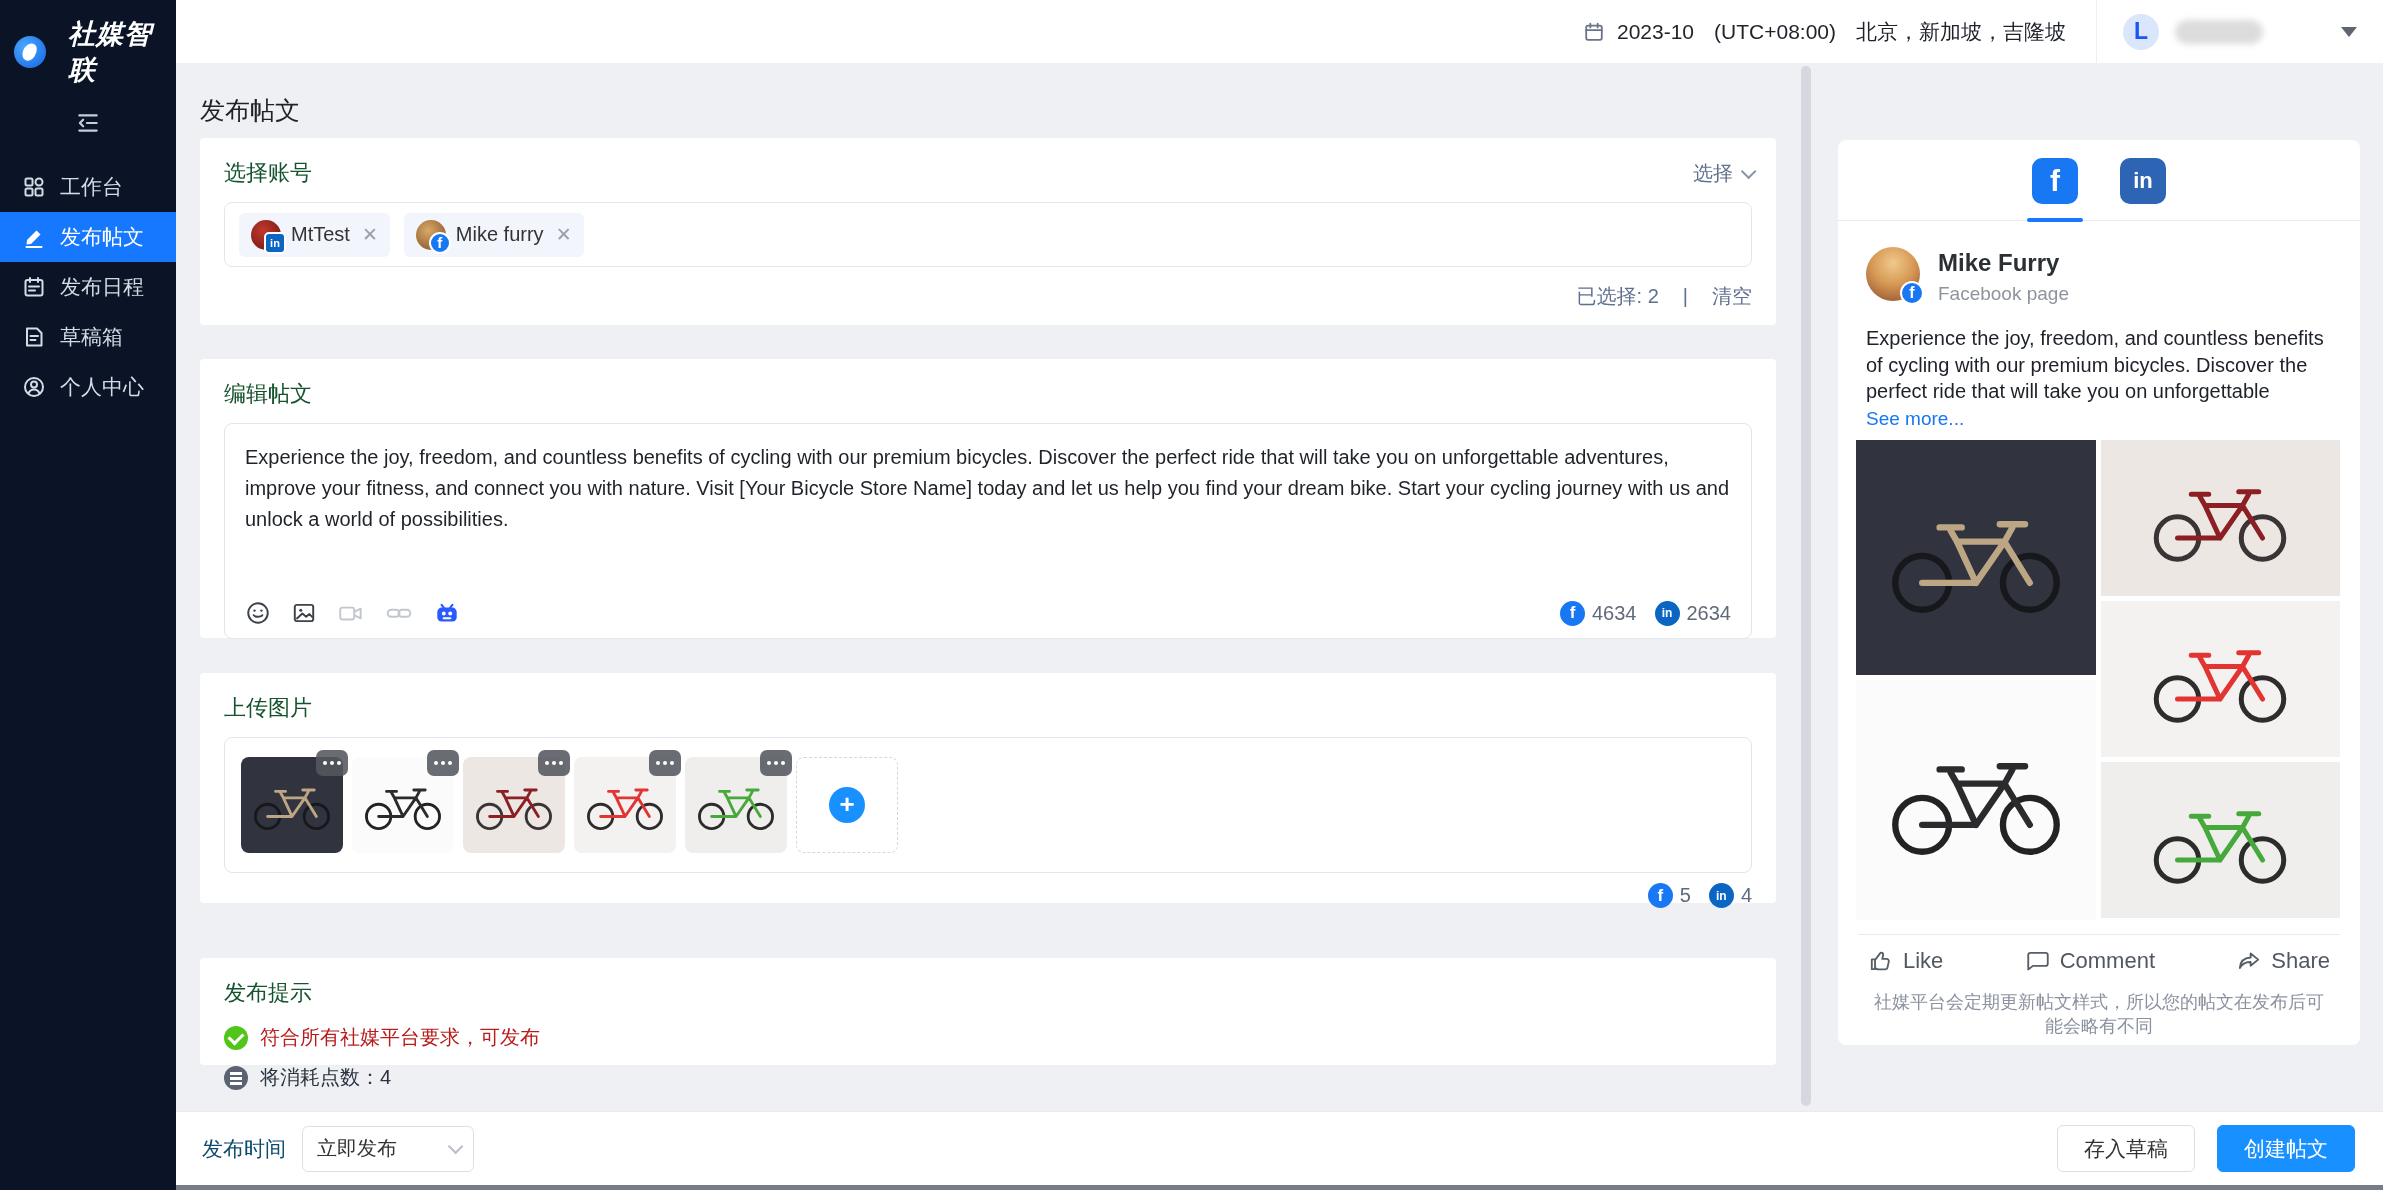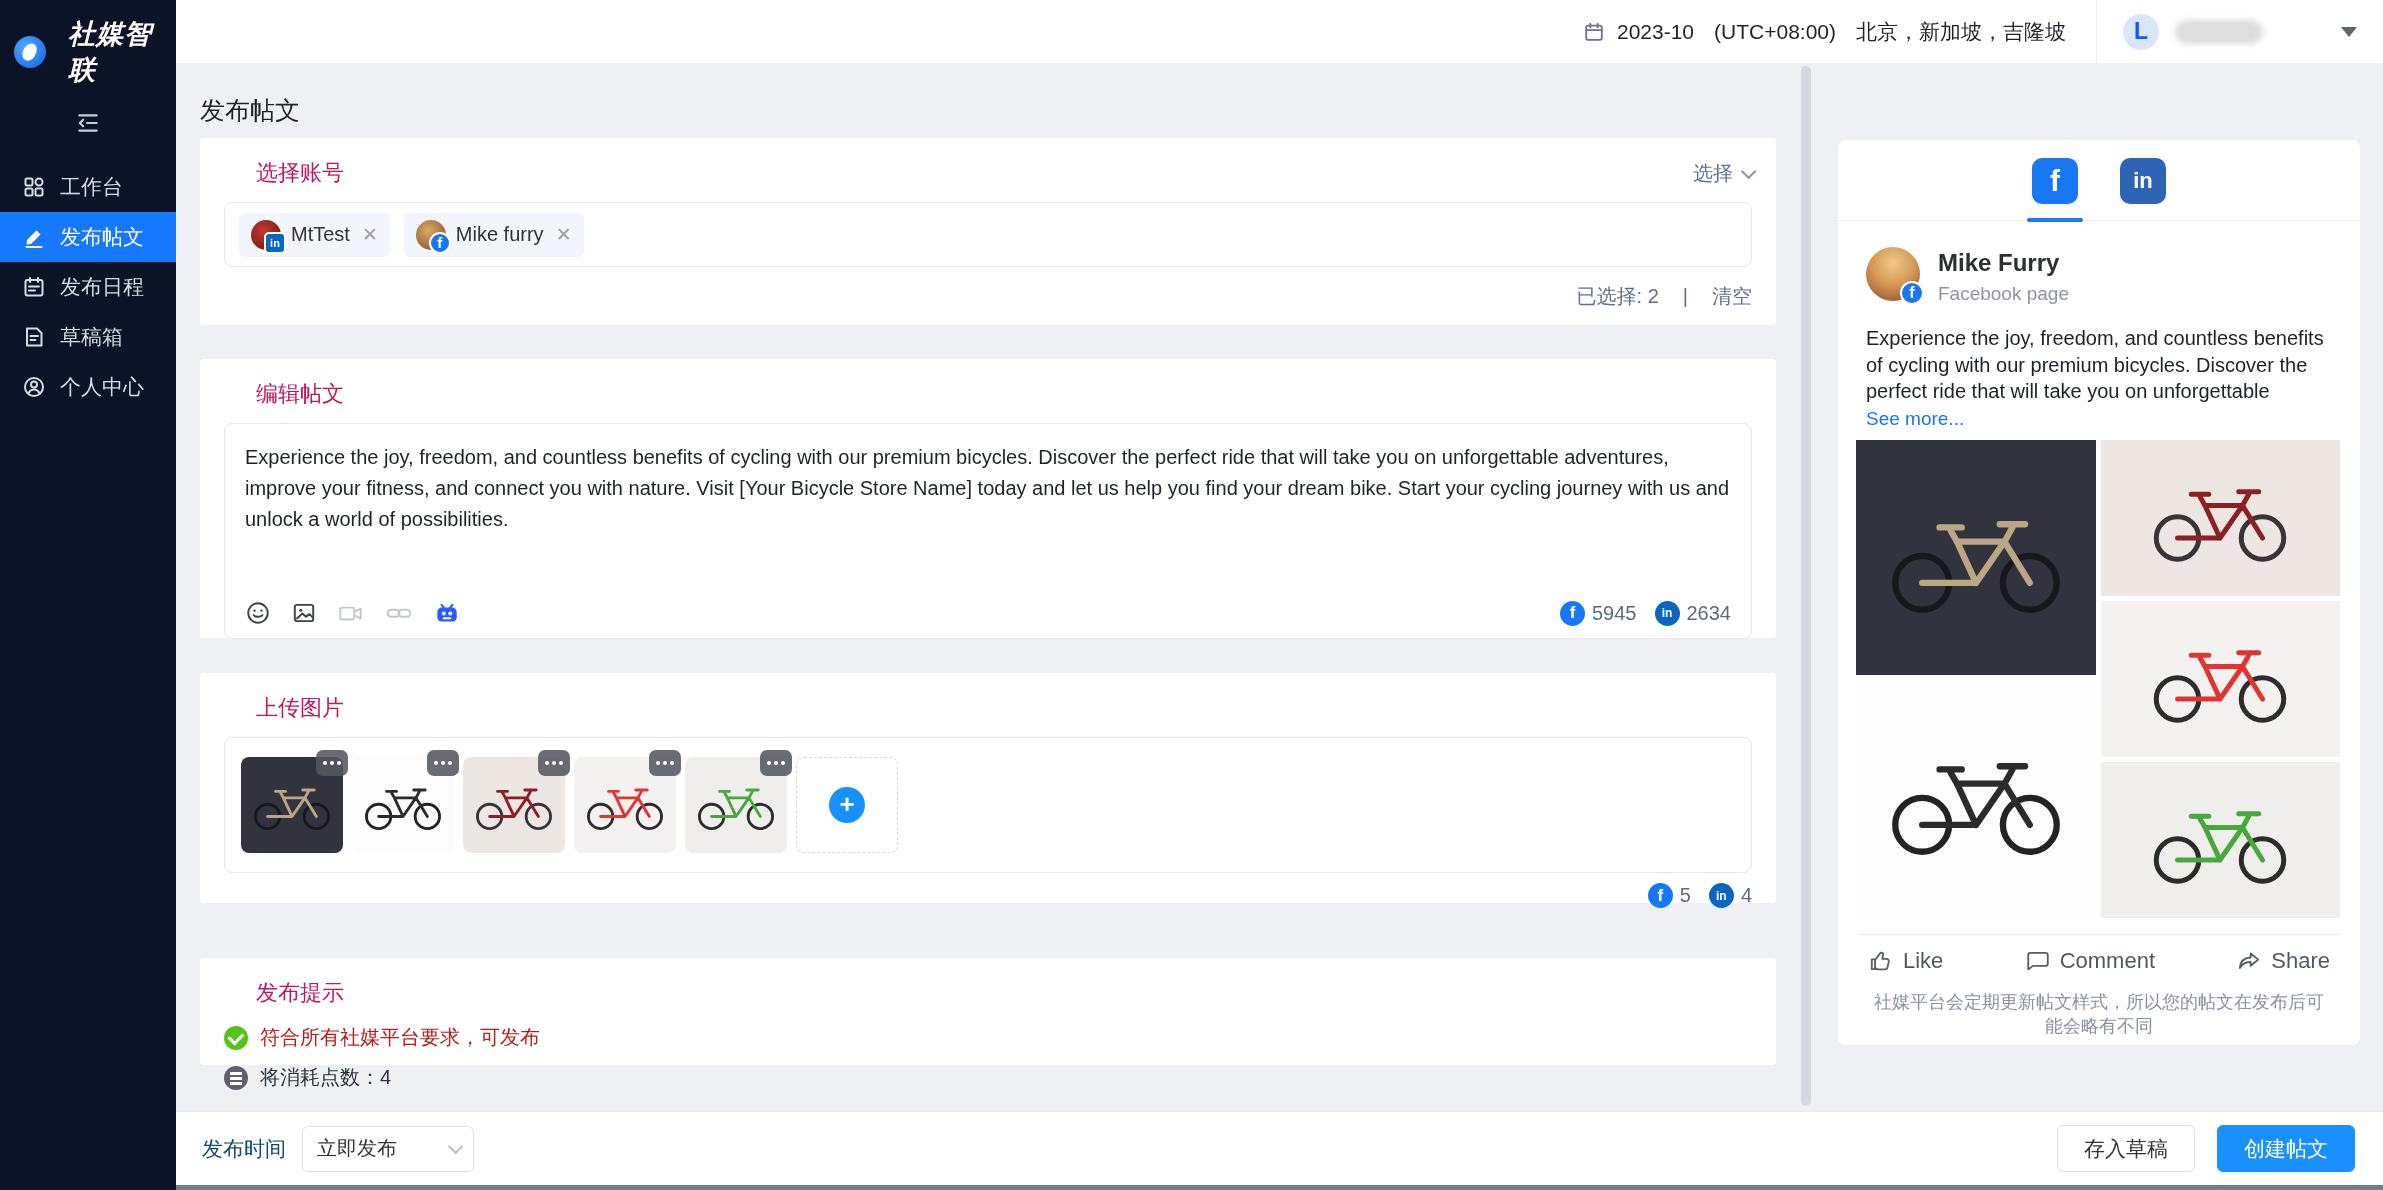--- a/index.html
+++ b/index.html
@@ -24,21 +24,21 @@
   .topbar-right { margin-left:auto; display:flex; align-items:center; height:100%; }
   .date-group { display:flex; align-items:center; gap:12px; color:#1f2329; font-size:21px; }
   .topbar-divider { width:1px; height:63px; background:#efefef; margin:0 26px 0 30px; }
   .avatar-circle { width:36px; height:36px; border-radius:50%; background:#d9e6fb; color:#1a56f0; font-weight:bold; font-size:23px; display:flex; align-items:center; justify-content:center; }
   .user-name-blur { width:88px; height:24px; border-radius:12px; background:#dcdcdc; filter:blur(3px); margin-left:16px; }
   .caret-down { width:0; height:0; border-left:8px solid transparent; border-right:8px solid transparent; border-top:10px solid #5f6570; margin-left:78px; margin-right:26px; }
 
   
   .page-title { position:absolute; left:200px; top:94px; font-size:25px; color:#1f2329; font-weight:500; }
   .card { position:absolute; left:200px; width:1576px; background:#fff; border-radius:4px; padding:20px 24px; }
-  .card-header { font-size:22px; color:#be185d; font-weight:500;margin-left:32px; }
+  .card-header { font-size:22px; color:#14532d; font-weight:500; }
   .card-header-row { display:flex; align-items:center; justify-content:space-between; }
   .muted-blue { color:#60708f; font-size:20px; }
   .select-link { display:flex; align-items:center; gap:8px; cursor:pointer; }
   .chev { display:inline-block; width:11px; height:11px; border-right:2px solid #8a95ab; border-bottom:2px solid #8a95ab; transform:rotate(45deg) translateY(-3px); }
 
   .border-box { border:1px solid #e5e6eb; border-radius:8px; margin-top:14px; }
 
   
   .tags-box { padding:10px 14px; height:65px; display:flex; align-items:center; gap:14px; }
   .acct-tag { background:#f2f5fb; border-radius:6px; padding:7px 12px; display:flex; align-items:center; gap:10px; cursor:pointer; }
@@ -276,21 +276,21 @@
               <path d="M8 4.5 L10 7 M18 4.5 L16 7" stroke="#2a5bff" stroke-width="2" stroke-linecap="round"></path>
               <circle cx="10" cy="12.5" r="1.8" fill="#fff"></circle>
                 <circle cx="16" cy="12.5" r="1.8" fill="#fff"></circle>
               <rect x="9" y="16" width="8" height="1.8" rx="0.9" fill="#fff"></rect>
             </svg>
           </span>
         </div>
         <div class="counters">
           <span class="counter">
             <span class="cbadge-fb">f</span>
-            <span>5945</span>
+            <span>4634</span>
           </span>
           <span class="counter">
             <span class="cbadge-li">in</span>
             <span>2634</span>
           </span>
         </div>
       </div>
     </div>
   </section>
 

